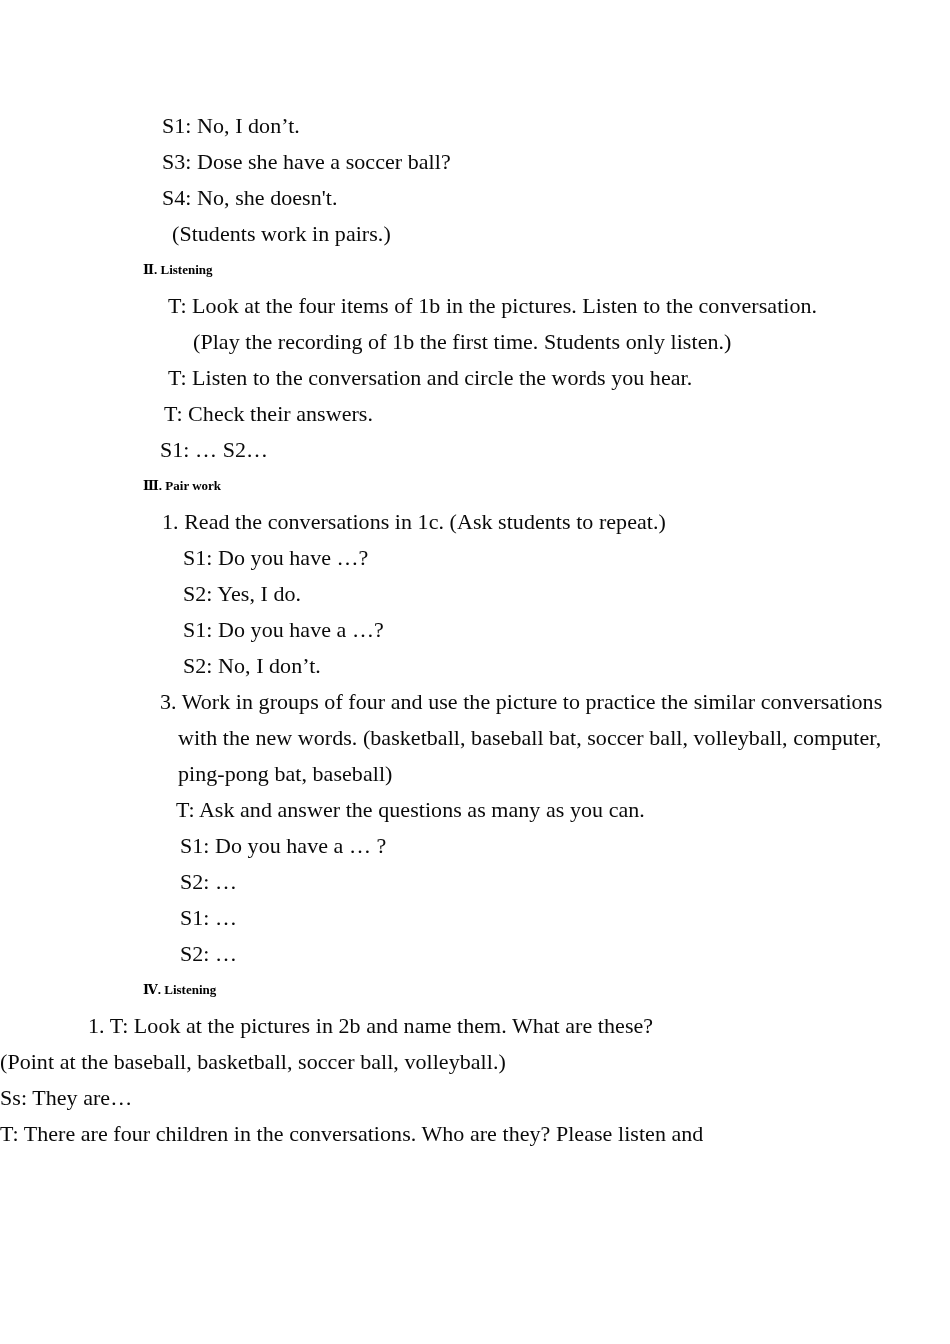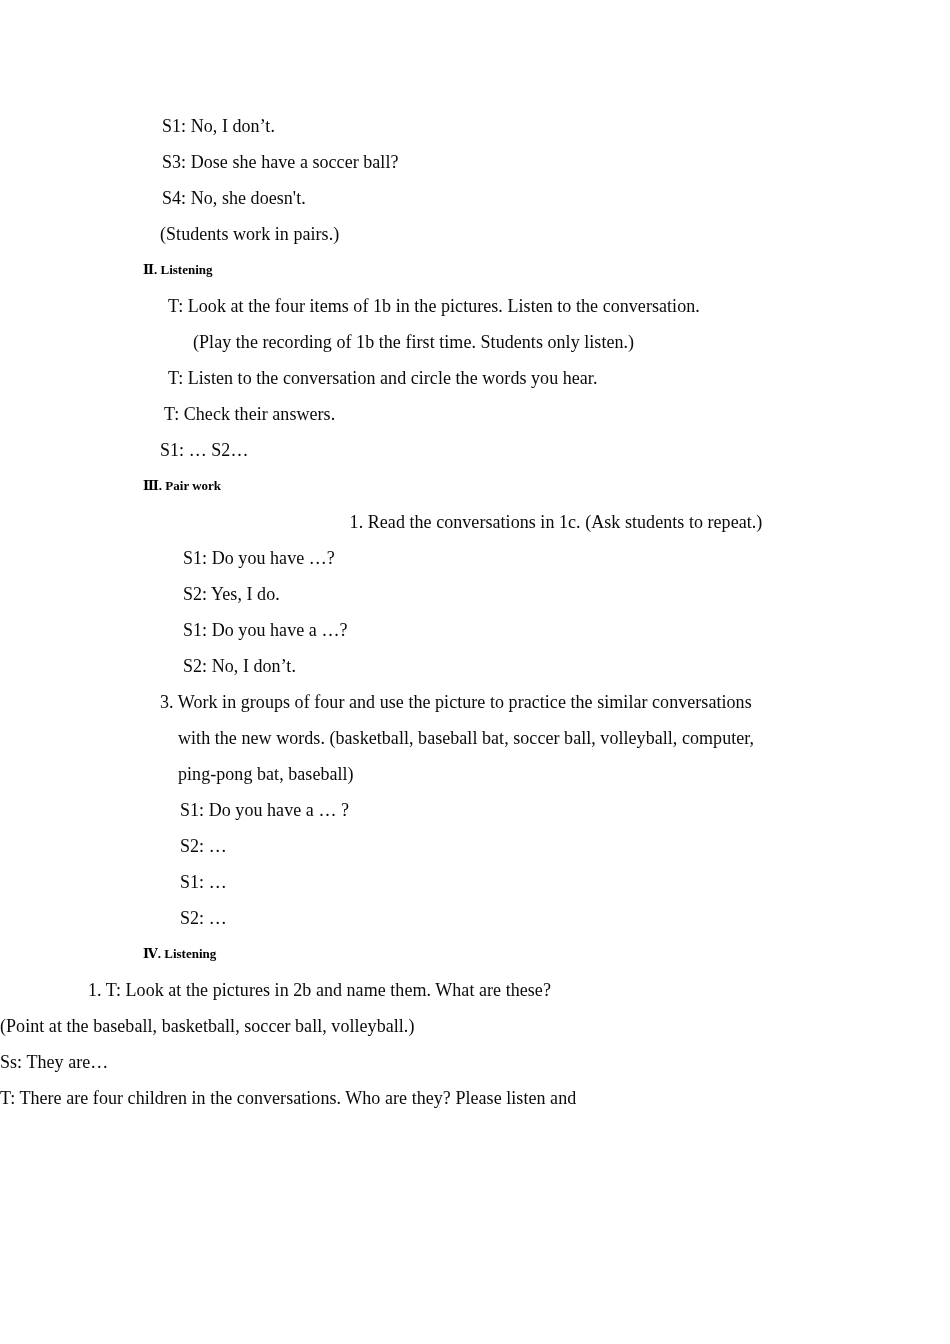--- a/index.html
+++ b/index.html
@@ -20,45 +20,45 @@
     overflow: hidden;
     box-sizing: border-box;
   }
   .content {
     position: absolute;
     top: 108px;
     left: 0;
     width: 950px;
   }
   .line {
-    font-size: 18px;
+    font-size: 22px;
     line-height: 36px;
     height: 36px;
     white-space: pre;
     color: #0a0a0a;
     letter-spacing: 0.05px;
   }
   .heading {
     font-weight: bold;
     font-size: 13px;
     line-height: 36px;
     height: 36px;
     white-space: pre;
     color: #000000;
   }
   
   .ind-head   { padding-left: 143px; }
   .ind-a      { padding-left: 162px; }  
-  .ind-b      { padding-left: 160px; }  
+  .ind-b      { padding-left: 160px; margin-left: 12px; }  
   .ind-c      { padding-left: 168px; }  
   .ind-d      { padding-left: 162px; margin-left: 31px; }  
   .ind-e      { padding-left: 155px; }  
   .ind-f      { padding-left: 164px; }  
   .ind-g      { padding-left: 160px; }  
-  .ind-num    { padding-left: 162px; text-align: center; }  
+  .ind-num    { padding-left: 162px; }  
   .ind-num3   { padding-left: 160px; }  
   .ind-sub    { padding-left: 183px; }  
   .ind-wrap   { padding-left: 178px; }  
   .ind-t      { padding-left: 176px; }  
   .ind-s4     { padding-left: 180px; }  
   .ind-iv1    { padding-left: 88px; }  
   .ind-iv2    { }  
   .artifact {
     display: inline-block;
     width: 3px;
@@ -107,20 +107,21 @@
     <div class="line ind-sub">S1: Do you have a …?</div>
 
     <div class="line ind-sub">S2: No, I don’t.</div>
 
     <div class="line ind-num3">3. Work in groups of four and use the picture to practice the similar conversations</div>
 
     <div class="line ind-wrap">with the new words. (basketball, baseball bat, soccer ball, volleyball, computer,</div>
 
     <div class="line ind-wrap">ping-pong bat, baseball)</div>
 
+    <div class="line ind-t">T: Ask and answer the questions as many as you can.</div>
 
     <div class="line ind-s4">S1: Do you have a … ?</div>
 
     <div class="line ind-s4">S2: …</div>
 
     <div class="line ind-s4">S1: …</div>
 
     <div class="line ind-s4">S2: …</div>
 
     <div class="heading ind-head">Ⅳ. Listening</div>

